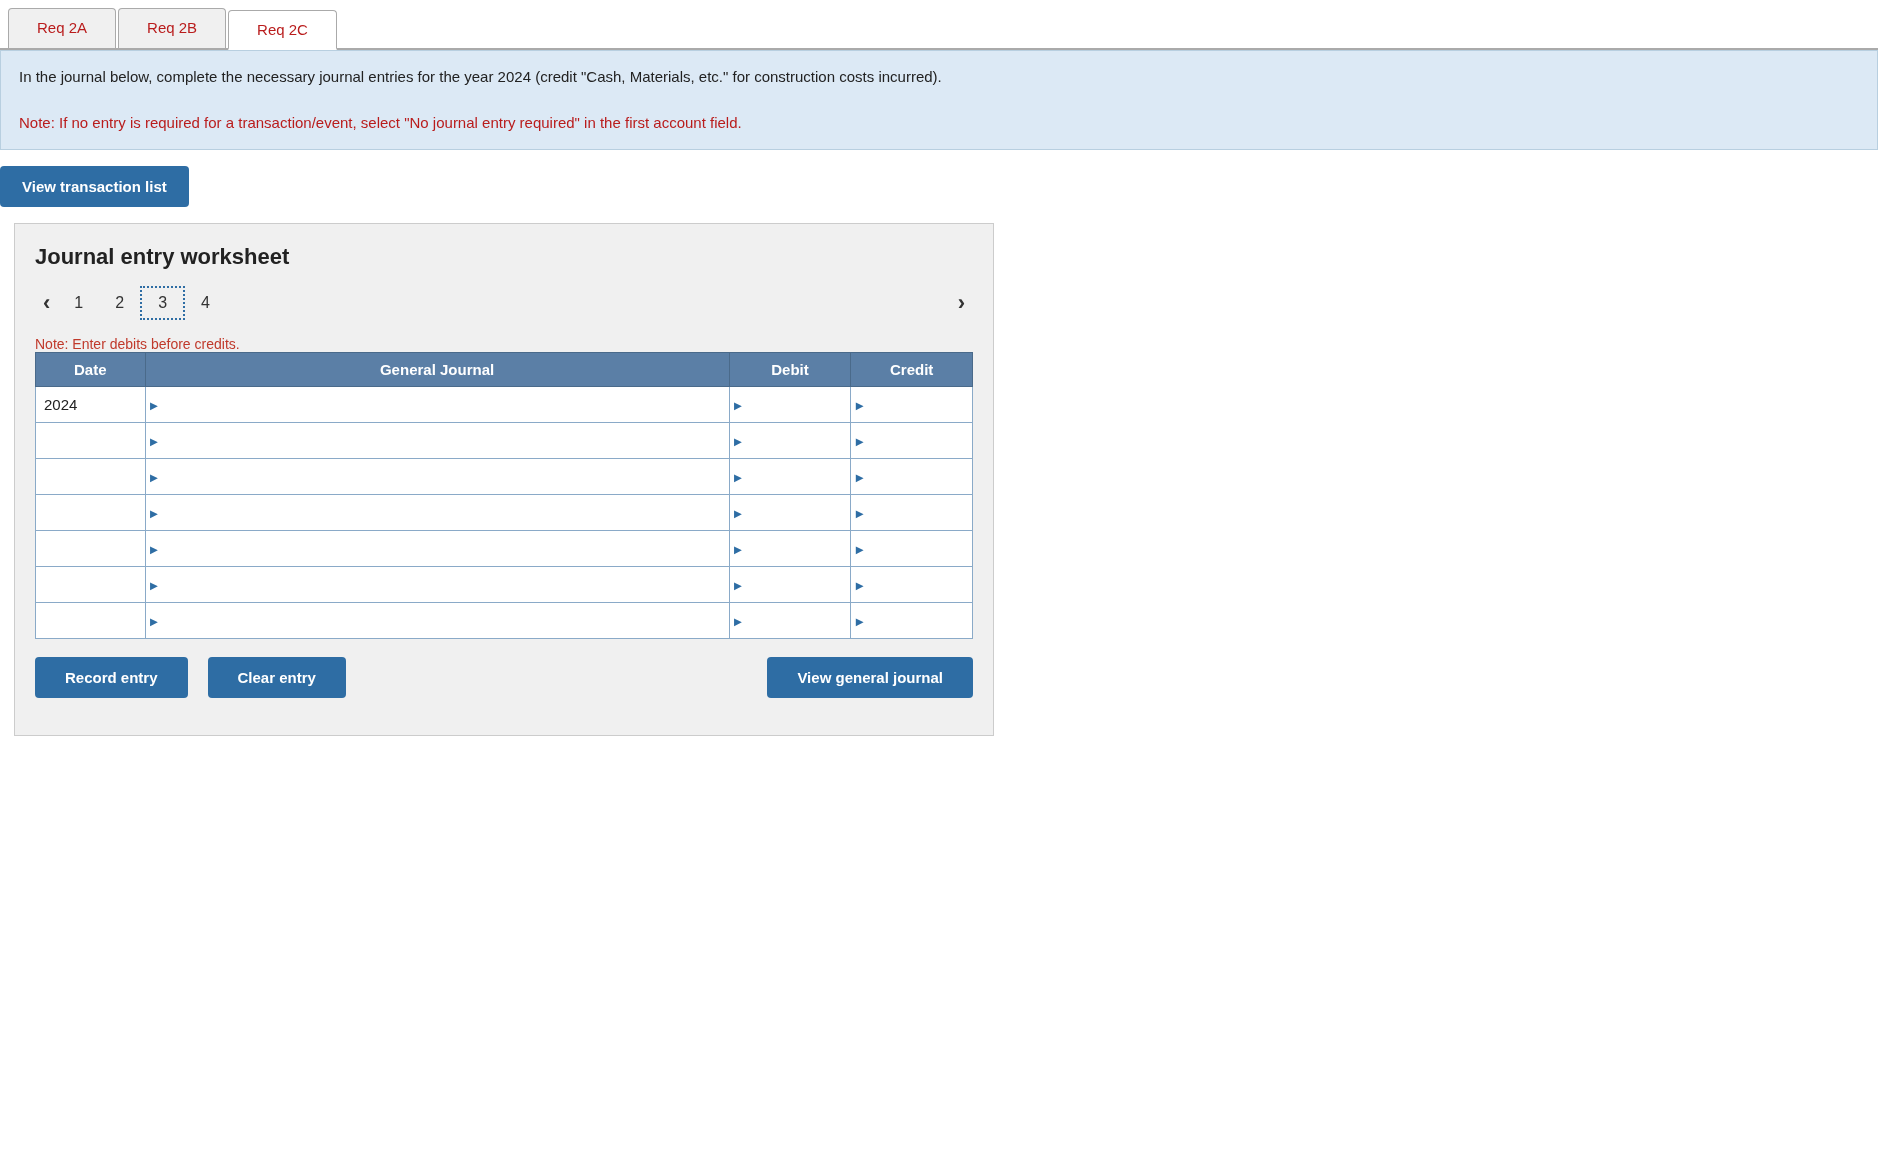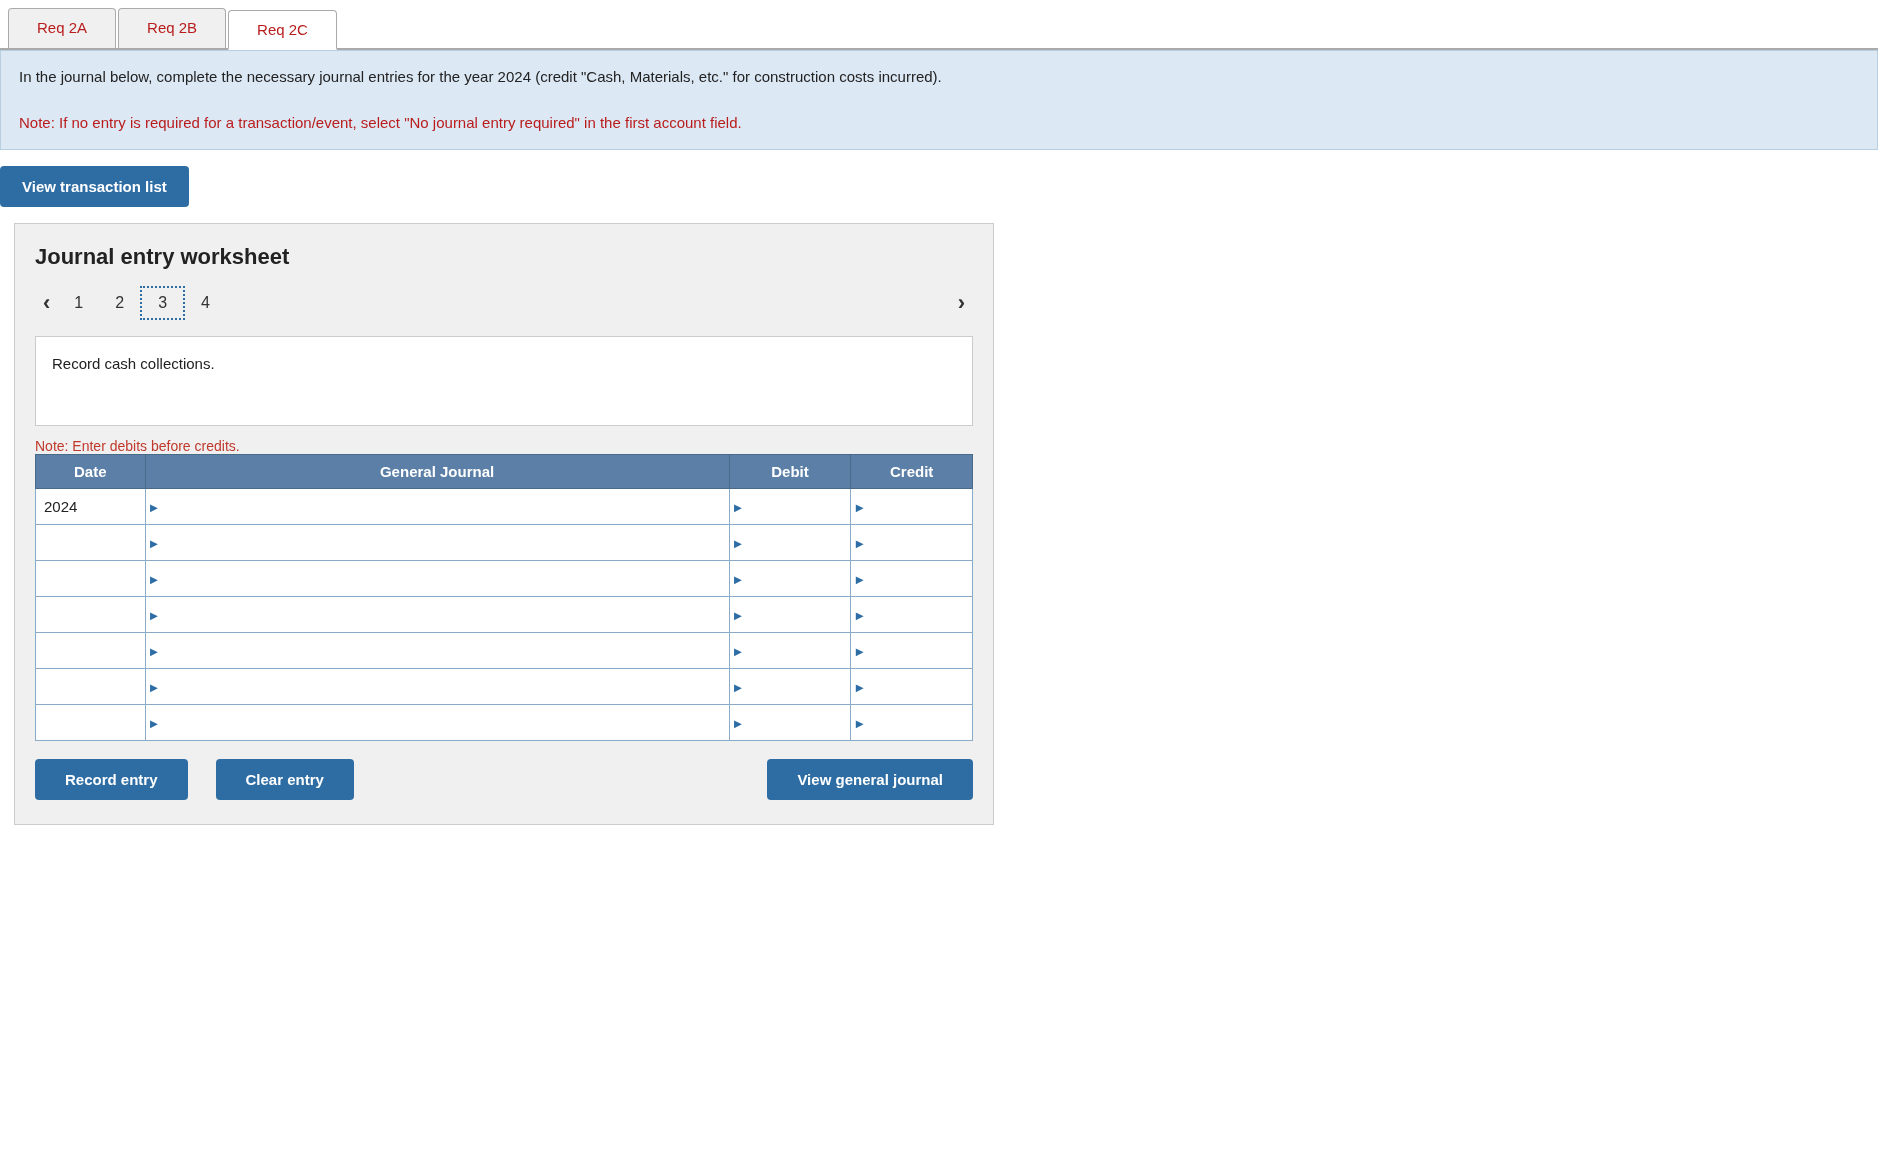--- a/index.html
+++ b/index.html
@@ -64,21 +64,21 @@
       border-radius: 4px;
       margin: 16px 0;
       display: inline-block;
     }
 
     
     .worksheet {
       background: #f0f0f0;
       border: 1px solid #ccc;
       margin: 0 14px 14px 14px;
-      padding: 20px 20px 24px 20px;
+      padding: 20px 20px 37px 20px;
       max-width: 980px;
     }
     .worksheet-title {
       font-size: 22px;
       font-weight: bold;
       margin-bottom: 16px;
     }
 
     
     .step-nav {
@@ -186,21 +186,21 @@
     }
     .cell-input-right {
       text-align: right;
       padding-right: 8px;
       padding-left: 18px;
     }
 
     
     .bottom-buttons {
       display: flex;
-      gap: 28px;
+      gap: 20px;
       margin-top: 8px;
       align-items: flex-start;
     }
     .btn-primary {
       background: #2e6da4;
       color: #fff;
       border: none;
       padding: 12px 30px;
       font-size: 15px;
       font-weight: bold;
@@ -237,23 +237,20 @@
   <div class="step-nav">
     <button class="step-nav-arrow">‹</button>
     <button class="step-num">1</button>
     <button class="step-num">2</button>
     <button class="step-num active">3</button>
     <button class="step-num">4</button>
     <span class="step-spacer"></span>
     <button class="step-nav-arrow">›</button>
   </div>
 
-  <div class="record-desc">
-    <span>Record cash collections.</span>
-  </div>
 
   <div class="note-debits">Note: Enter debits before credits.</div>
 
   <table class="journal-table">
     <thead>
       <tr>
         <th>Date</th>
         <th>General Journal</th>
         <th>Debit</th>
         <th>Credit</th>

